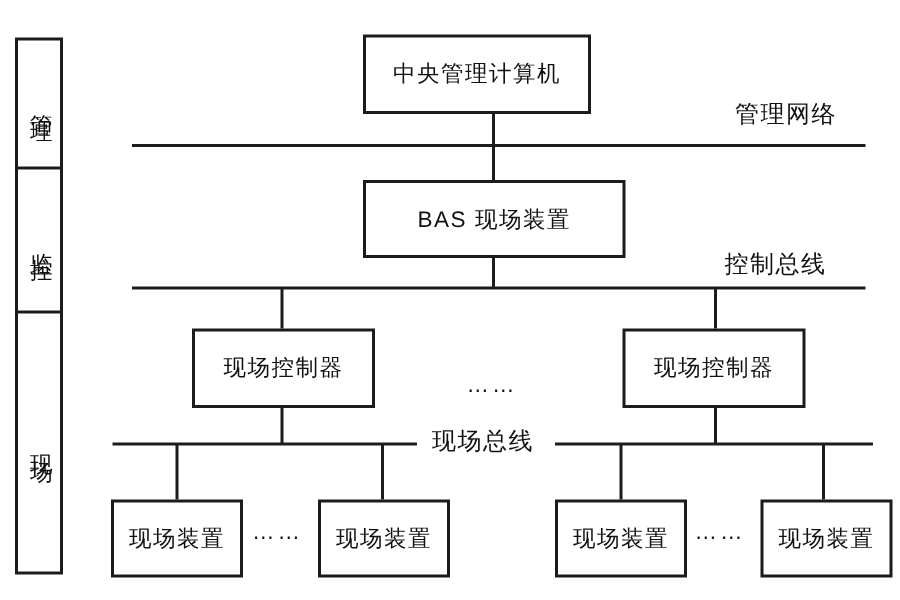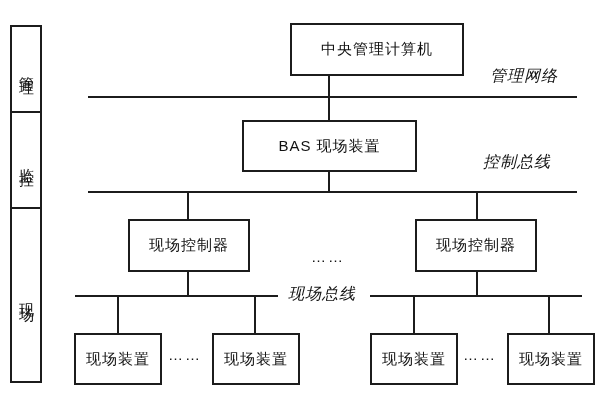--- a/index.html
+++ b/index.html
@@ -8,21 +8,21 @@
     font-family:"Liberation Sans","DejaVu Sans",sans-serif;
     color:#111;overflow:hidden;
   }
   .node{
     position:absolute;box-sizing:border-box;background:#fff;
     border:2px solid #1c1c1c;display:flex;align-items:center;justify-content:center;
     font-size:15px;letter-spacing:1px;white-space:nowrap;
   }
   .hline{position:absolute;height:2px;background:#1c1c1c;}
   .vline{position:absolute;width:2px;background:#1c1c1c;}
-  .buslabel{position:absolute;font-size:16px;letter-spacing:1px;white-space:nowrap;font-style:italic;}
+  .buslabel{position:absolute;font-size:16px;letter-spacing:1px;white-space:nowrap;}
   .ellipsis{position:absolute;font-size:15px;letter-spacing:2px;white-space:nowrap;}
   #sidebar{
     position:absolute;left:10px;top:25px;width:32px;height:358px;
     box-sizing:border-box;border:2px solid #1c1c1c;display:flex;flex-direction:column;
   }
   .side-section{
     box-sizing:border-box;display:flex;align-items:center;justify-content:center;
     writing-mode:vertical-rl;text-orientation:upright;
     font-size:15px;letter-spacing:4px;
   }
@@ -35,21 +35,21 @@
 <body>
 
 <div id="canvas">
 
   <div id="sidebar">
     <div class="side-section" id="side-mgmt">管理</div>
     <div class="side-section" id="side-monitor">监控</div>
     <div class="side-section" id="side-field">现场</div>
   </div>
 
-  <div class="node" style="left:242px;top:23px;width:174px;height:53px;margin-left:48px;">中央管理计算机</div>
+  <div class="node" style="left:242px;top:23px;width:152px;height:53px;">中央管理计算机</div>
 
   <div class="node" style="left:242px;top:120px;width:175px;height:52px;">BAS 现场装置</div>
 
   <div class="node" style="left:128px;top:219px;width:122px;height:53px;">现场控制器</div>
 
   <div class="node" style="left:415px;top:219px;width:122px;height:53px;">现场控制器</div>
 
   <div class="node" style="left:74px;top:333px;width:88px;height:52px;">现场装置</div>
 
   <div class="node" style="left:212px;top:333px;width:88px;height:52px;">现场装置</div>
@@ -68,20 +68,20 @@
   <div class="vline" style="left:187px;top:192px;height:27px;"></div>
   <div class="vline" style="left:476px;top:192px;height:27px;"></div>
   <div class="vline" style="left:187px;top:272px;height:24px;"></div>
   <div class="vline" style="left:476px;top:272px;height:24px;"></div>
   <div class="vline" style="left:117px;top:296px;height:37px;"></div>
   <div class="vline" style="left:254px;top:296px;height:37px;"></div>
   <div class="vline" style="left:413px;top:296px;height:37px;"></div>
   <div class="vline" style="left:548px;top:296px;height:37px;"></div>
 
   <div class="buslabel" style="left:490px;top:66px;">管理网络</div>
-  <div class="buslabel" style="left:483px;top:152px;">控制总线</div>
+  <div class="buslabel" style="left:483px;top:166px;">控制总线</div>
   <div class="buslabel" style="left:288px;top:284px;text-align:right;">现场总线</div>
 
   <div class="ellipsis" style="left:311px;top:248px;">……</div>
   <div class="ellipsis" style="left:168px;top:346px;">……</div>
   <div class="ellipsis" style="left:463px;top:346px;">……</div>
 
 </div>
 
 </body></html>

